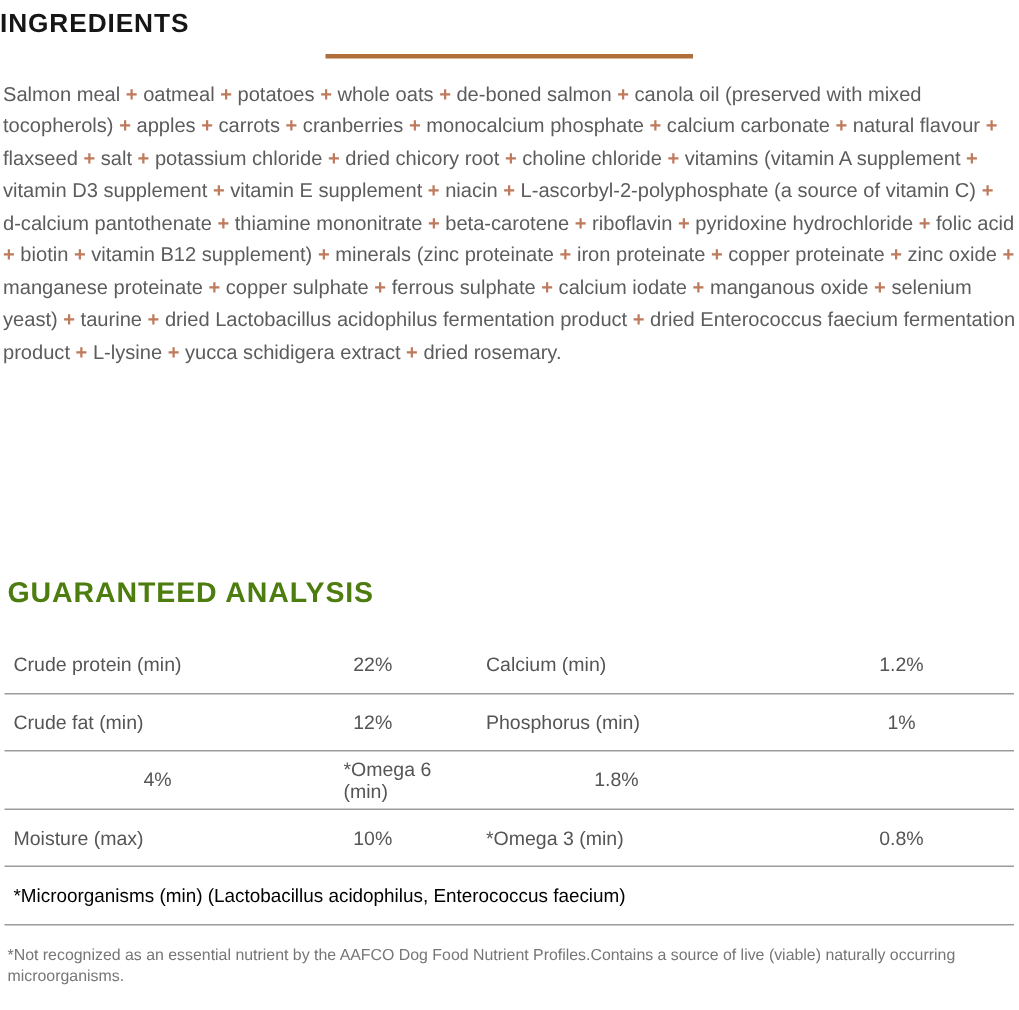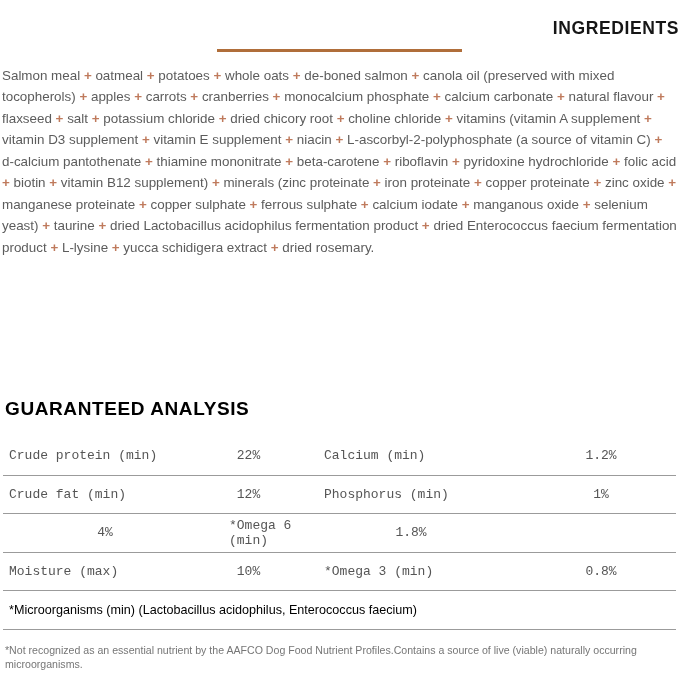--- a/index.html
+++ b/index.html
@@ -7,55 +7,54 @@
     width:679px; height:673px;
     background:#ffffff;
     font-family:"Liberation Sans", sans-serif;
     overflow:hidden;
     --accent:#b06e3a;
     --plus:#bf7a5c;
   }
   .page { width:679px; height:673px; position:relative; }
 
   .ing-title {
-    margin:0; padding-top:18px;
-    text-align:right;
+    margin:0; padding-top:5px;
+    text-align:left;
     font-size:17.5px; font-weight:bold;
     letter-spacing:0.6px;
     color:#161616;
   }
   .rule {
     width:245px; height:2.5px;
     background:var(--accent);
     margin:10px auto 0 auto;
   }
   .ingredients {
     margin:13px 2px 0 2px;
     font-size:13.4px; line-height:21.5px;
     color:#5c5c5c;
   }
   .ingredients .plus { color:var(--plus); font-weight:bold; }
 
   .ga-title {
     margin:140px 0 0 5px;
     font-size:19px; font-weight:bold;
     letter-spacing:0.6px;
-    color:#000000;
+    color:#4d7c0f;
   }
 
   .atable { margin:17px 3px 0 3px; }
   .arow {
     display:grid;
     grid-template-columns:192px 95px 230px 150px;
     align-items:center;
     height:37.5px;
     border-bottom:1.5px solid #9b9b9b;
     font-size:13px; color:#555555;
     padding-left:6px;
-    font-family:Liberation Mono, monospace;
   }
   .arow .val { text-align:center; }
   .arow .rlabel { padding-left:28px; }
   .arow-full {
     display:flex; justify-content:space-between; align-items:center;
     height:37.5px;
     border-bottom:1.5px solid #9b9b9b;
     font-size:12.6px; color:#000000;
     padding-left:6px;
   }

